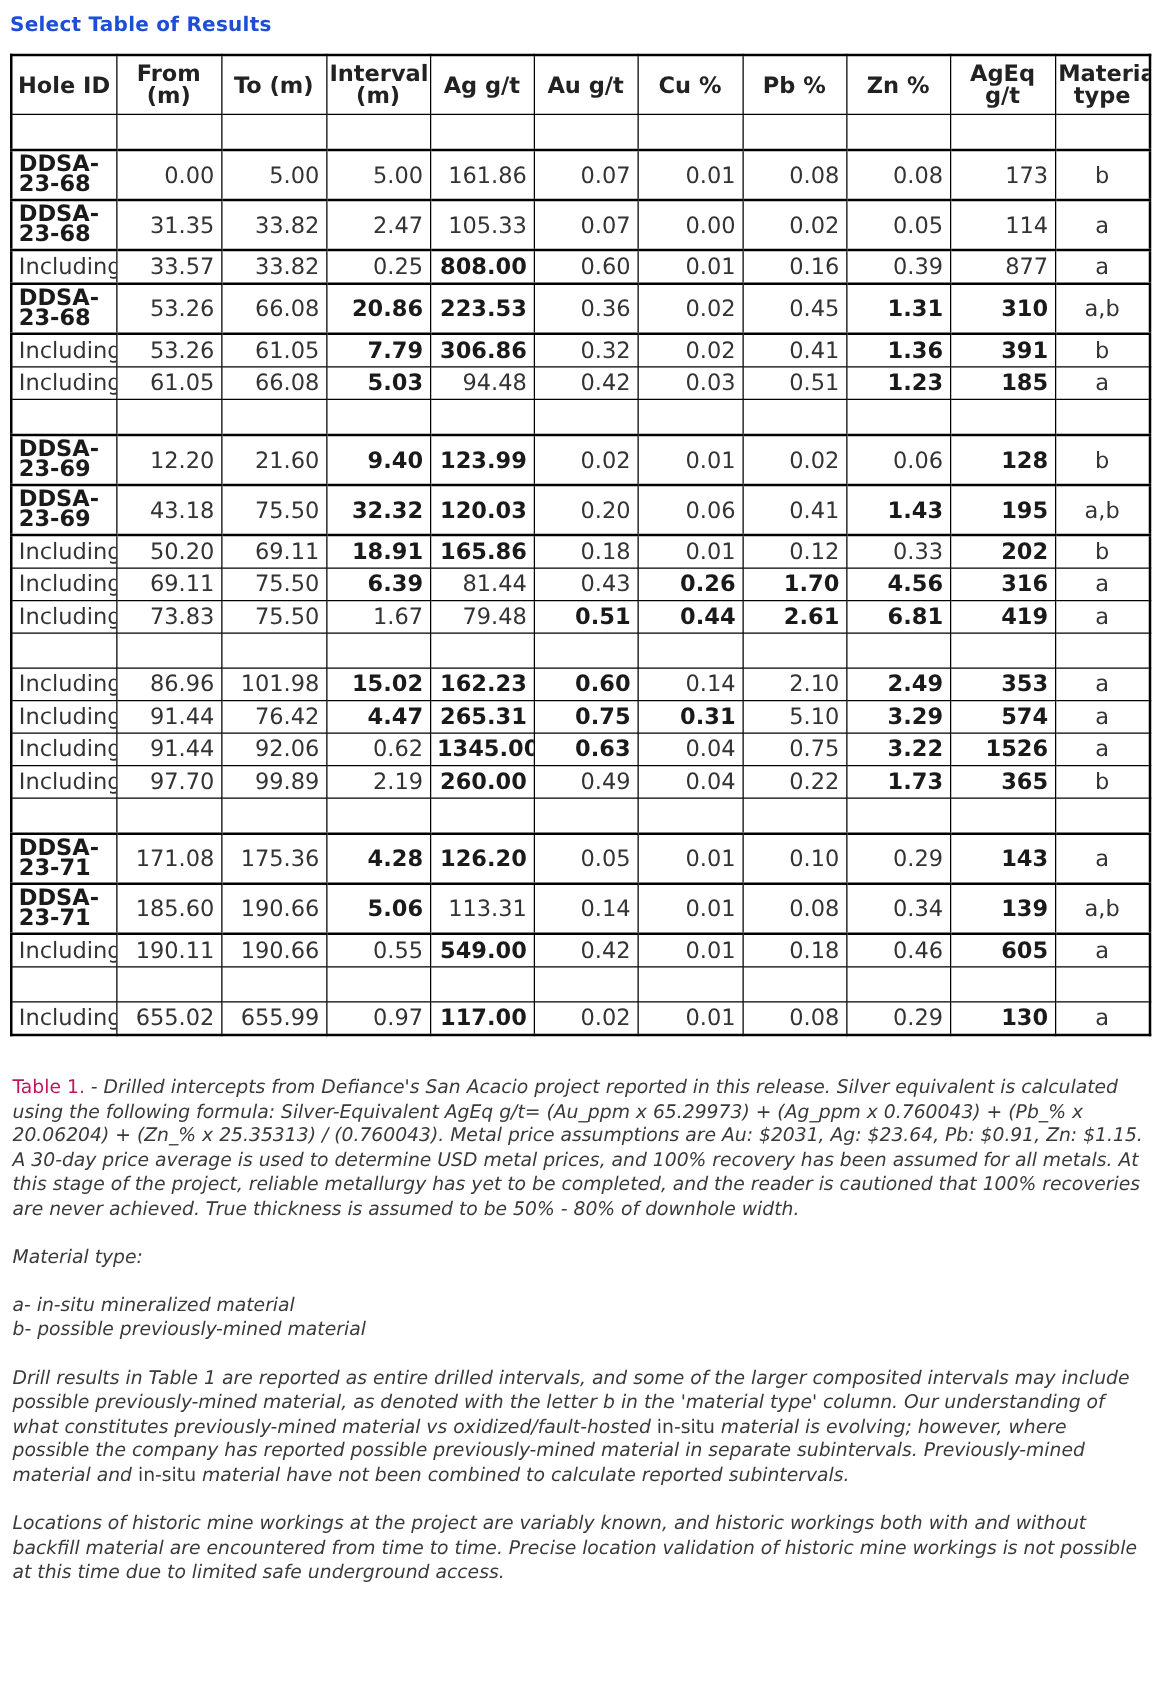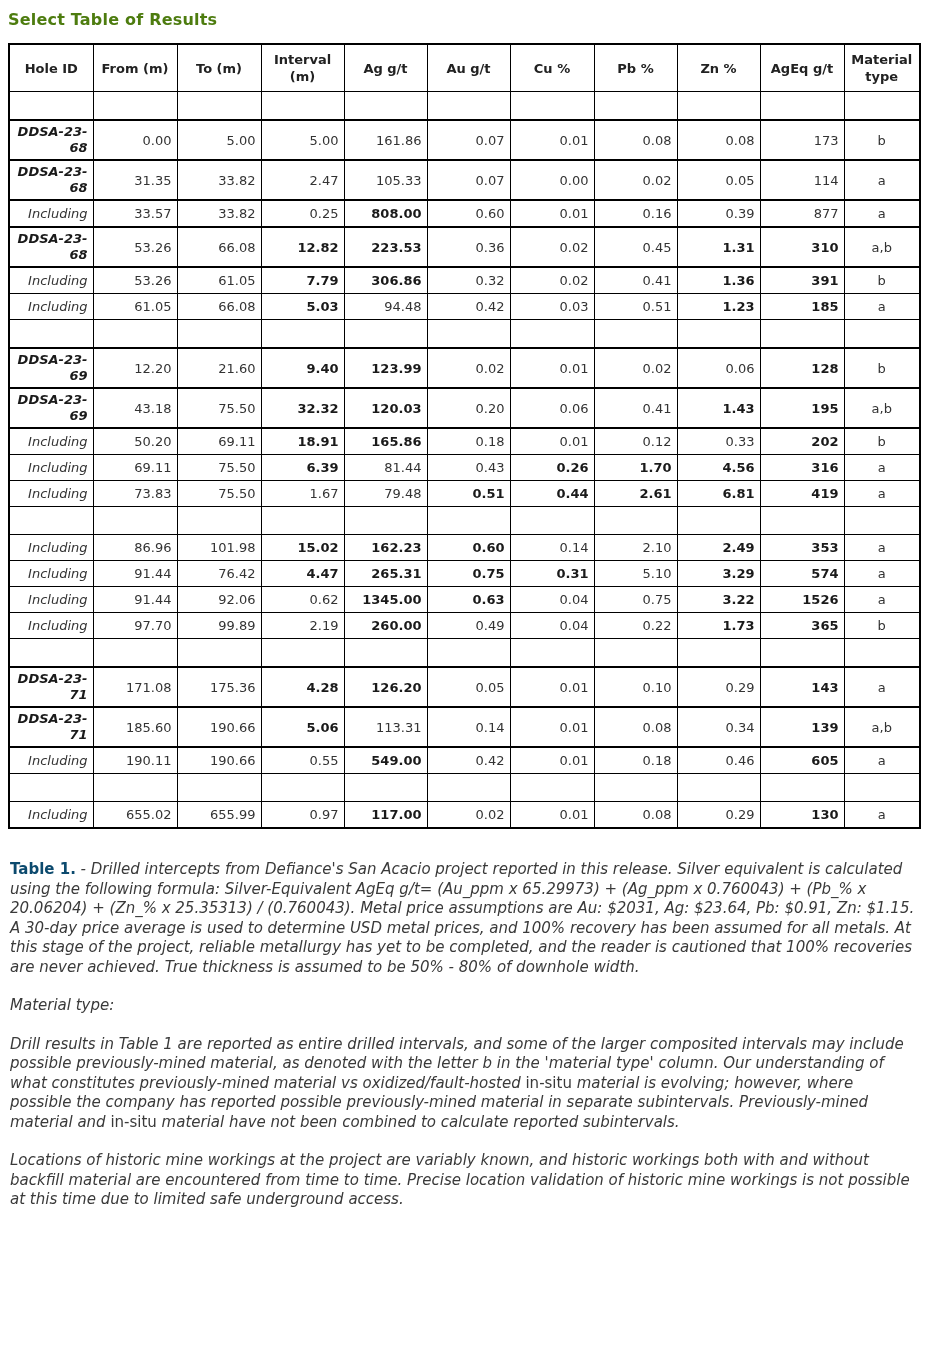--- a/index.html
+++ b/index.html
@@ -6,67 +6,67 @@
   body{
     width:927px;
     font-family:"DejaVu Sans","Liberation Sans",sans-serif;
     color:#333333;
     -webkit-font-smoothing:antialiased;
   }
   .page{padding:8px 8px 10px 8px;}
   h1.page-title{
     font-size:16px;
     font-weight:bold;
-    color:#4d7c0f;
+    color:#1d4ed8;
     margin:2px 0 14px 0;
     letter-spacing:.2px;
   }
   table.results{
     border-collapse:collapse;
     table-layout:fixed;
     width:911px;
-    font-size:13px;
+    font-size:18px;
     color:#333333;
   }
   table.results th, table.results td{
     border:1.5px solid #000000;
     padding:3px 5px;
     vertical-align:middle;
     overflow:hidden;
   }
   table.results{border:2px solid #000000;}
   table.results th{
     font-weight:bold;
     text-align:center;
     line-height:17px;
     padding:6px 2px;
     color:#222222;
   }
   tr.hole td{
     border-top:2.5px solid #000000;
     border-bottom:2.5px solid #000000;
   }
-  td.c-id{text-align:right;line-height:16px;font-style:italic;}
+  td.c-id{text-align:left;line-height:16px;}
   td.c-num{text-align:right;line-height:17px;}
   td.c-mat{text-align:center;line-height:17px;}
   tr.spacer td{height:21px;}
   tr.sub td{height:19px;}
   td.bold{font-weight:bold;color:#1a1a1a;}
   tr.hole td.c-id{font-weight:bold;color:#1a1a1a;}
   .notes{
     margin:31px 2px 0 2px;
     width:907px;
     font-size:15px;
     line-height:19.5px;
     color:#3a3a3a;
   }
   .notes p{margin:0 0 19px 0;}
   .notes span.i{font-style:italic;margin-top:36px;}
   .notes span.u{font-style:normal;}
-  .notes span.b{font-weight:bold;font-style:normal;color:#0c4a6e;}
+  .notes span.b{font-weight:normal;font-style:normal;color:#be185d;}
 </style>
 </head>
 <body>
 
 <div class="page">
 
   <h1 class="page-title">Select Table of Results</h1>
 
   <table class="results">
     <colgroup>
@@ -147,21 +147,21 @@
           <td class="c-num">0.01</td>
           <td class="c-num">0.16</td>
           <td class="c-num">0.39</td>
           <td class="c-num">877</td>
           <td class="c-mat">a</td>
         </tr>
         <tr class="hole">
           <td class="c-id bold">DDSA-23-68</td>
           <td class="c-num">53.26</td>
           <td class="c-num">66.08</td>
-          <td class="c-num bold">12.82</td>
+          <td class="c-num bold">20.86</td>
           <td class="c-num bold">223.53</td>
           <td class="c-num">0.36</td>
           <td class="c-num">0.02</td>
           <td class="c-num">0.45</td>
           <td class="c-num bold">1.31</td>
           <td class="c-num bold">310</td>
           <td class="c-mat">a,b</td>
         </tr>
         <tr class="sub">
           <td class="c-id">Including</td>
@@ -409,17 +409,18 @@
           <td class="c-num">0.29</td>
           <td class="c-num bold">130</td>
           <td class="c-mat">a</td>
         </tr>
       </tbody>
   </table>
 
   <div class="notes">
       <p><span class="b">Table 1.</span><span class="i"> - Drilled intercepts from Defiance's San Acacio project reported in this release. Silver equivalent is calculated using the following formula: Silver-Equivalent AgEq g/t= (Au_ppm x 65.29973) + (Ag_ppm x 0.760043) + (Pb_% x 20.06204) + (Zn_% x 25.35313) / (0.760043). Metal price assumptions are Au: $2031, Ag: $23.64, Pb: $0.91, Zn: $1.15. A 30-day price average is used to determine USD metal prices, and 100% recovery has been assumed for all metals. At this stage of the project, reliable metallurgy has yet to be completed, and the reader is cautioned that 100% recoveries are never achieved. True thickness is assumed to be 50% - 80% of downhole width.</span></p>
       <p><span class="i">Material type:</span></p>
+      <p><span class="i">a- in-situ mineralized material</span><br><span class="i">b- possible previously-mined material</span></p>
       <p><span class="i">Drill results in Table 1 are reported as entire drilled intervals, and some of the larger composited intervals may include possible previously-mined material, as denoted with the letter b in the 'material type' column. Our understanding of what constitutes previously-mined material vs oxidized/fault-hosted </span><span class="u">in-situ</span><span class="i"> material is evolving; however, where possible the company has reported possible previously-mined material in separate subintervals. Previously-mined material and </span><span class="u">in-situ</span><span class="i"> material have not been combined to calculate reported subintervals.</span></p>
       <p><span class="i">Locations of historic mine workings at the project are variably known, and historic workings both with and without backfill material are encountered from time to time. Precise location validation of historic mine workings is not possible at this time due to limited safe underground access.</span></p>
     </div>
 
 </div>
 
 </body></html>

